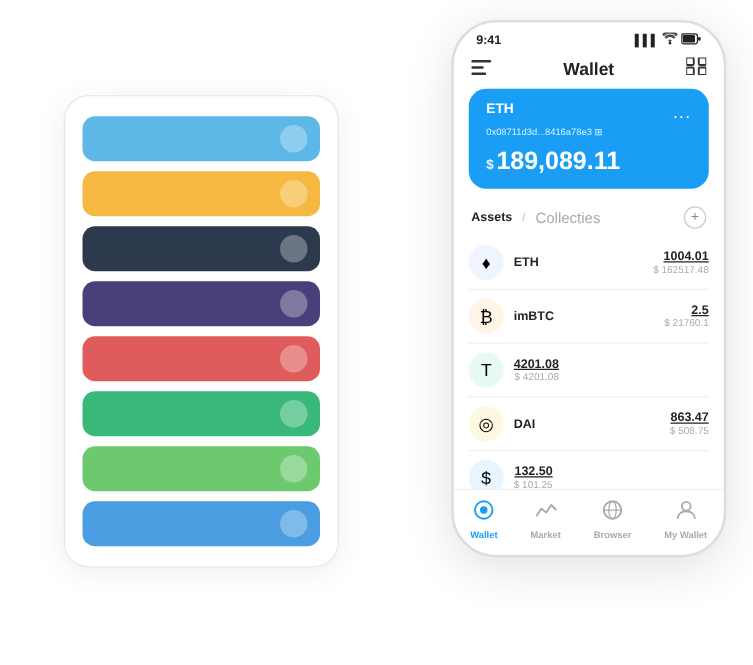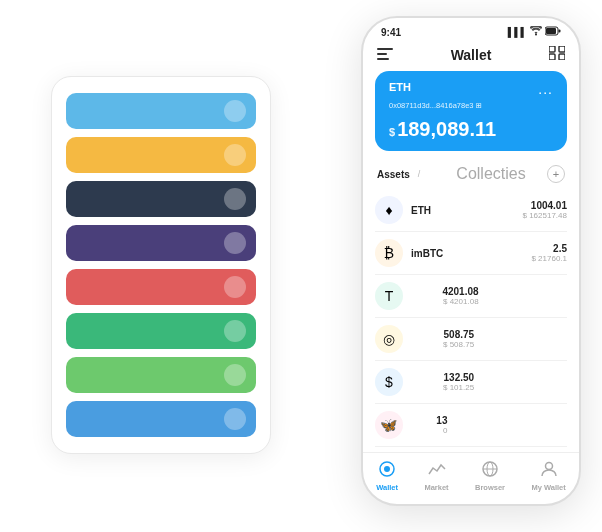--- a/index.html
+++ b/index.html
@@ -57,21 +57,21 @@
       color: white;
       font-weight: bold;
     }
 
     
     .phone {
       position: absolute;
       right: 0;
       top: 0;
       width: 220px;
-      height: 490px;
+      height: 430px;
       background: #fff;
       border-radius: 36px;
       border: 2px solid #ddd;
       box-shadow: 0 8px 40px rgba(0,0,0,0.12);
       overflow: hidden;
       display: flex;
       flex-direction: column;
     }
 
     .phone-status-bar {
@@ -178,23 +178,22 @@
       font-weight: 700;
       color: #222;
     }
 
     .assets-tab-divider {
       font-size: 9px;
       color: #bbb;
     }
 
     .assets-tab-inactive {
-      font-size: 16px;
+      font-size: 12px;
       color: #aaa;
-      margin-left: 28px;
     }
 
     .assets-add {
       width: 18px;
       height: 18px;
       border-radius: 50%;
       border: 1.5px solid #ccc;
       display: flex;
       align-items: center;
       justify-content: center;
@@ -236,26 +235,26 @@
     }
 
     .asset-amounts {
       text-align: right;
     }
 
     .asset-amount-main {
       font-size: 10px;
       font-weight: 600;
       color: #222;
+      text-decoration: underline;
     }
 
     .asset-amount-usd {
       font-size: 8px;
       color: #aaa;
-      margin-left: 32px;
     }
 
     
     .bottom-nav {
       display: flex;
       justify-content: space-around;
       padding: 8px 0 12px;
       border-top: 0.5px solid #eee;
     }
 
@@ -398,22 +397,23 @@
         </div>
         <div class="asset-item">
           <div class="asset-icon icon-usdt">T</div>
           <div class="asset-amounts">
             <div class="asset-amount-main">4201.08</div>
             <div class="asset-amount-usd">$ 4201.08</div>
           </div>
         </div>
         <div class="asset-item">
           <div class="asset-icon icon-dai">◎</div>
-          <div class="asset-amounts">
-            <div class="asset-amount-main">508.75</div>
+          <span class="asset-name">DAI</span>
+          <div class="asset-amounts">
+            <div class="asset-amount-main">863.47</div>
             <div class="asset-amount-usd">$ 508.75</div>
           </div>
         </div>
         <div class="asset-item">
           <div class="asset-icon icon-usdc">$</div>
           <div class="asset-amounts">
             <div class="asset-amount-main">132.50</div>
             <div class="asset-amount-usd">$ 101.25</div>
           </div>
         </div>

